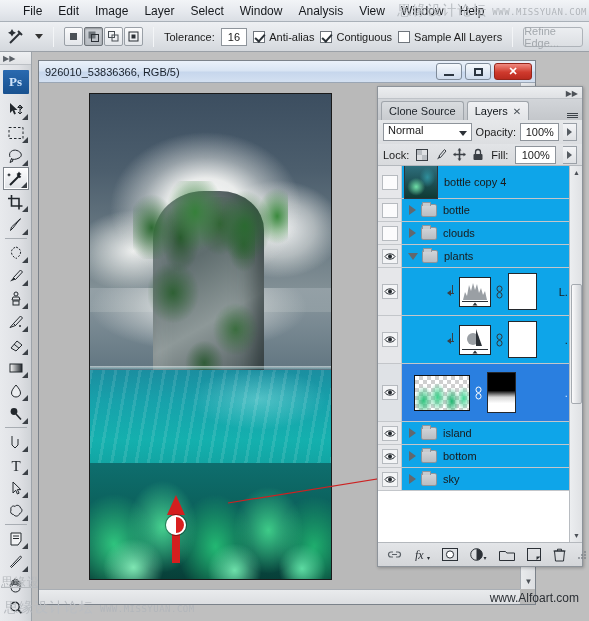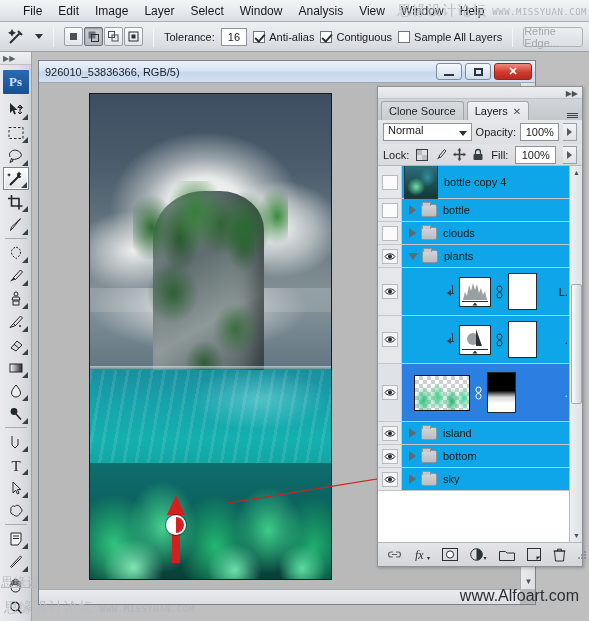--- a/index.html
+++ b/index.html
@@ -434,21 +434,21 @@
     height: 23px; display: flex; align-items: center; gap: 12px; padding: 0 9px;
     background: linear-gradient(to bottom,#e3e5e8,#d4d6d9);
   }
   .fico { display:flex; align-items:center; justify-content:center; color:#2b3036; }
 
   
   .wm-bot {
     position: absolute; left: 4px; bottom: 4px; display:flex; align-items:baseline; gap:6px;
   }
   .alfo {
-    position: absolute; right: 10px; bottom: 16px; font-size: 16px; color:#2b2f34;
+    position: absolute; right: 10px; bottom: 16px; font-size: 12px; color:#2b2f34;
   }
   svg { display:block; }
 </style>
 </head>
 <body>
 
 <div id="app">
 
   <div class="menubar">
     <div class="mi">File</div>

